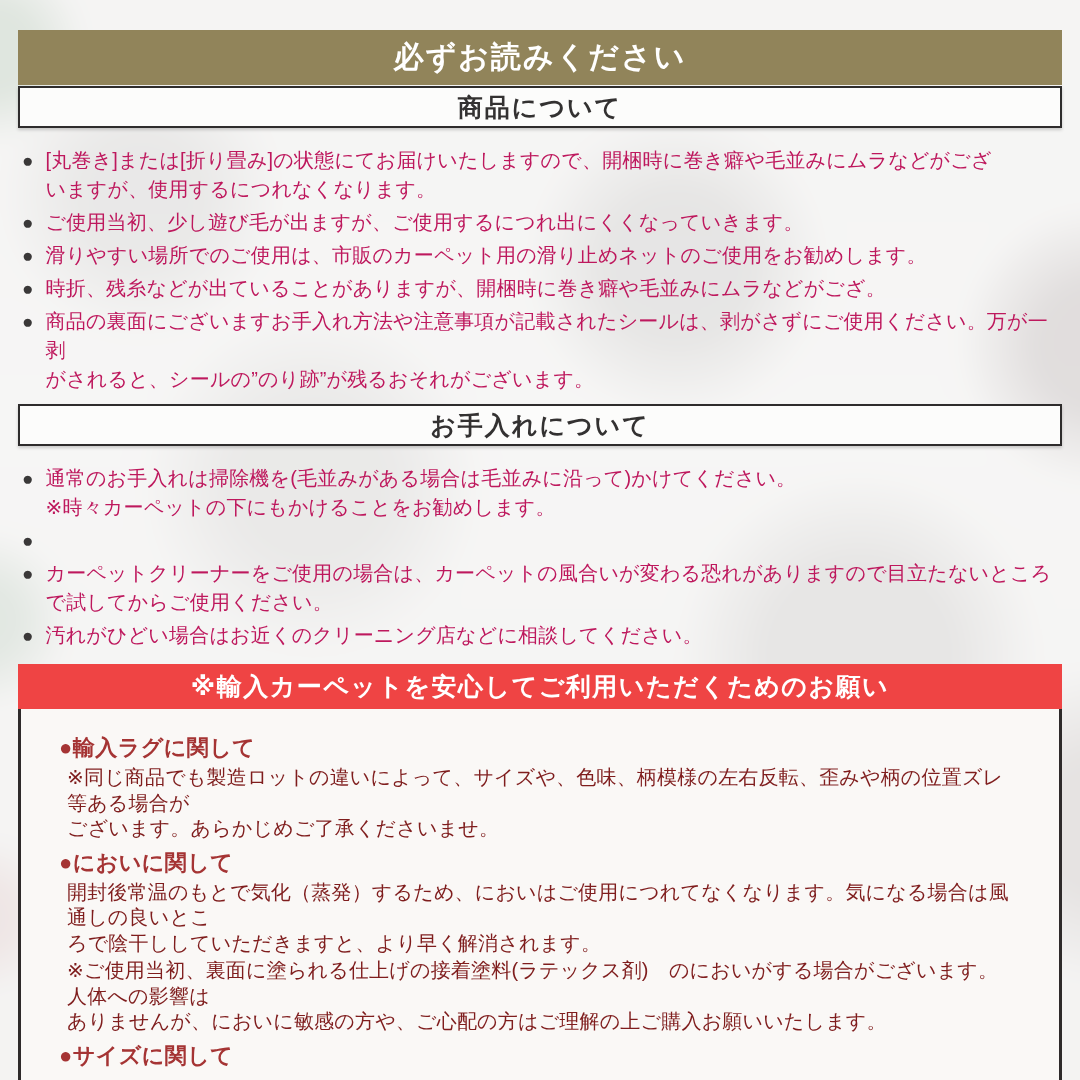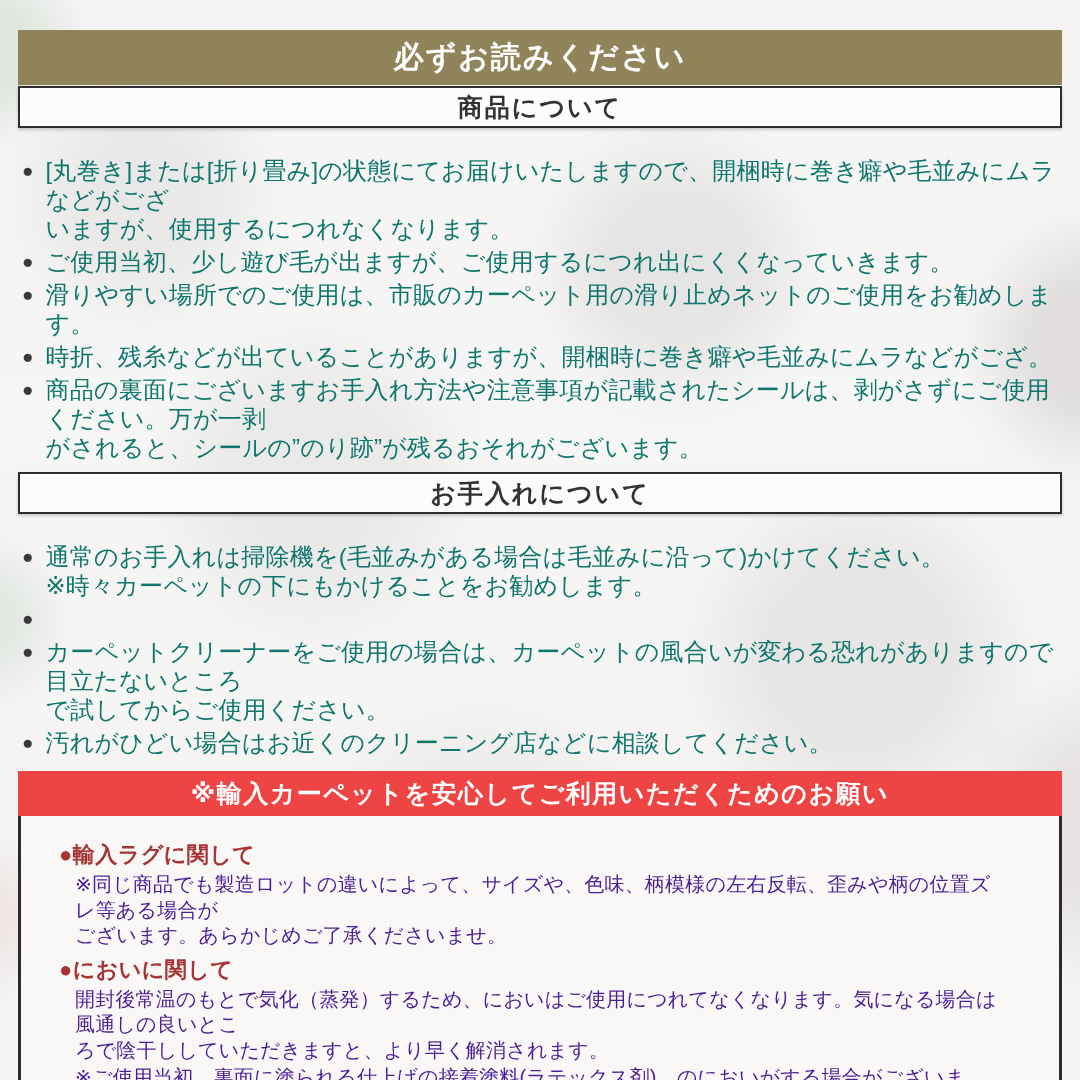--- a/index.html
+++ b/index.html
@@ -31,49 +31,49 @@
     height:55px;background:#91845A;color:#ffffff;
     display:flex;align-items:center;justify-content:center;
     font-size:30px;font-weight:700;letter-spacing:2px;
     margin-bottom:1px;
   }
   .section-header{
     height:38px;background:#fcfcfb;border:2px solid #2e2c2c;
     display:flex;align-items:center;justify-content:center;
     color:#333131;font-size:25px;font-weight:700;letter-spacing:2px;
     box-shadow:0 2px 3px rgba(0,0,0,.18);
-    margin-bottom:28px;
+    margin-bottom:18px;
   }
   .bullet-list{margin:0 0 10px 0;padding:0 2px;}
   .bullet-item{display:flex;align-items:flex-start;margin:4px 0;}
   .bullet-item .dot{
     flex:0 0 auto;color:#3a3838;font-size:19px;line-height:29px;margin:0 12px 0 2px;
   }
   .bullet-item .txt{
-    color:#0f766e;font-size:24px;font-weight:500;line-height:29px;
+    color:#be185d;font-size:20px;font-weight:500;line-height:29px;
     white-space:pre-line;letter-spacing:.2px;
   }
 
   .notice-bar{
     height:45px;background:#ef4444;color:#ffffff;
     display:flex;align-items:center;justify-content:center;
     font-size:25px;font-weight:700;letter-spacing:1.5px;
     margin-top:14px;
   }
   .notice-box{
     border:3px solid #2e2a2a;border-top:none;background:#faf8f6;
     padding:18px 38px 16px;min-height:330px;
   }
   .group-heading{
     color:#A53434;font-size:22px;font-weight:700;letter-spacing:.5px;
     margin:6px 0 2px;
   }
   .group-para{
-    color:#4c1d95;font-size:20px;font-weight:500;line-height:25.5px;
-    white-space:pre-line;letter-spacing:.2px;margin:0 16px 2px;
+    color:#7f1d1d;font-size:20px;font-weight:500;line-height:25.5px;
+    white-space:pre-line;letter-spacing:.2px;margin:0 8px 2px;
   }
 </style>
 </head>
 <body>
 
 <div class="backdrop"></div>
 <div class="wash"></div>
 
 <div class="content">
 

